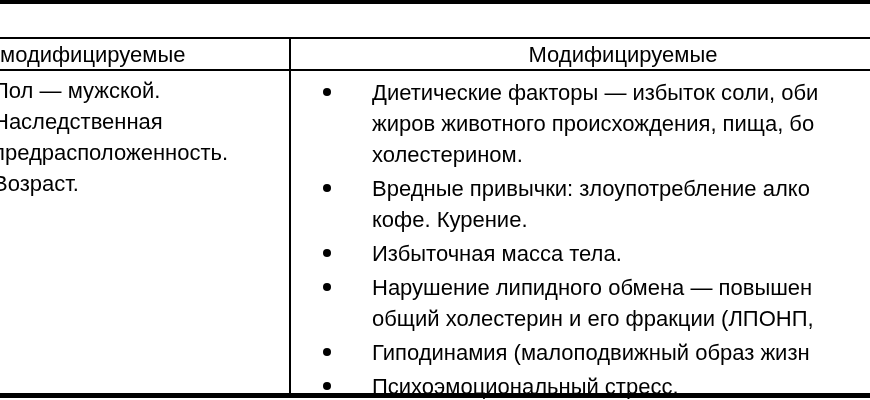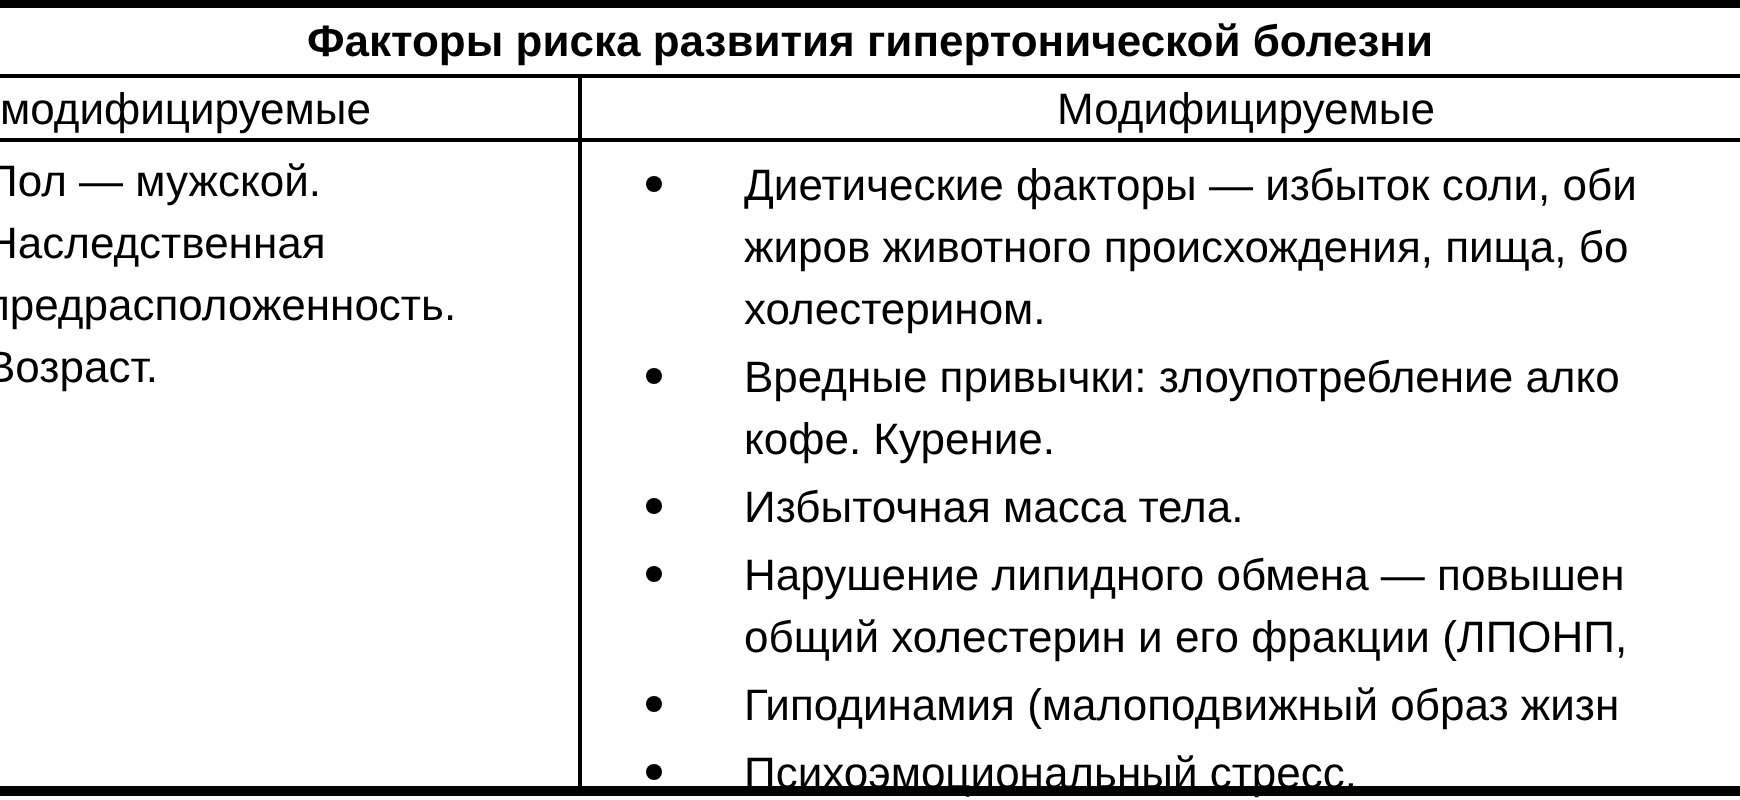--- a/index.html
+++ b/index.html
@@ -79,21 +79,20 @@
     white-space: nowrap;
   }
 </style>
 </head>
 <body>
 
 <div class="viewport">
 
   <div class="hborder border-top"></div>
 
-  <div class="title-row">Факторы риска развития гипертонической болезни</div>
 
   <div class="hborder border-title"></div>
 
   <div class="header-left">модифицируемые</div>
   <div class="header-right">Модифицируемые</div>
 
   <div class="hborder border-header"></div>
 
   <div class="vdivider"></div>
 

